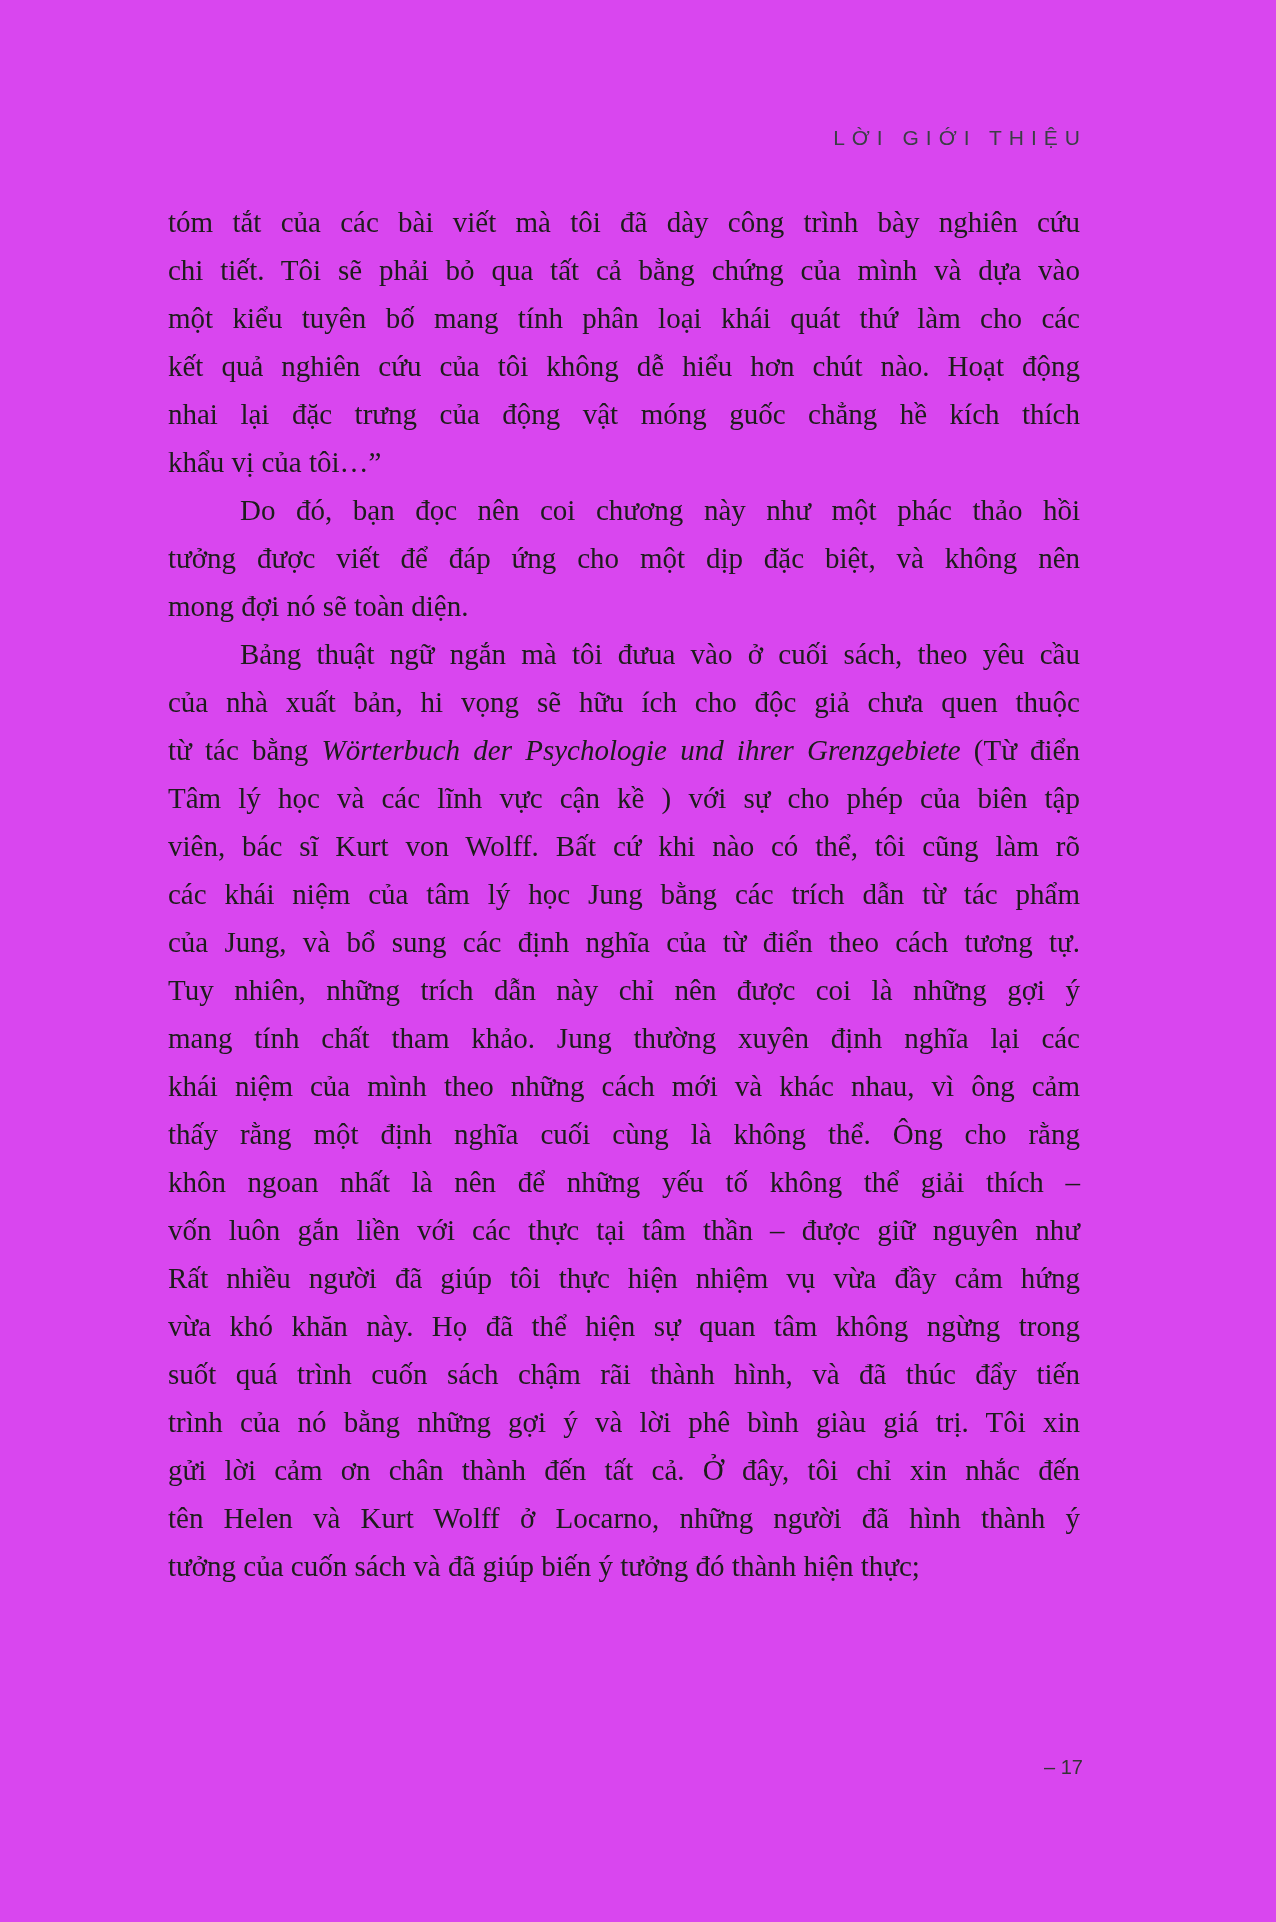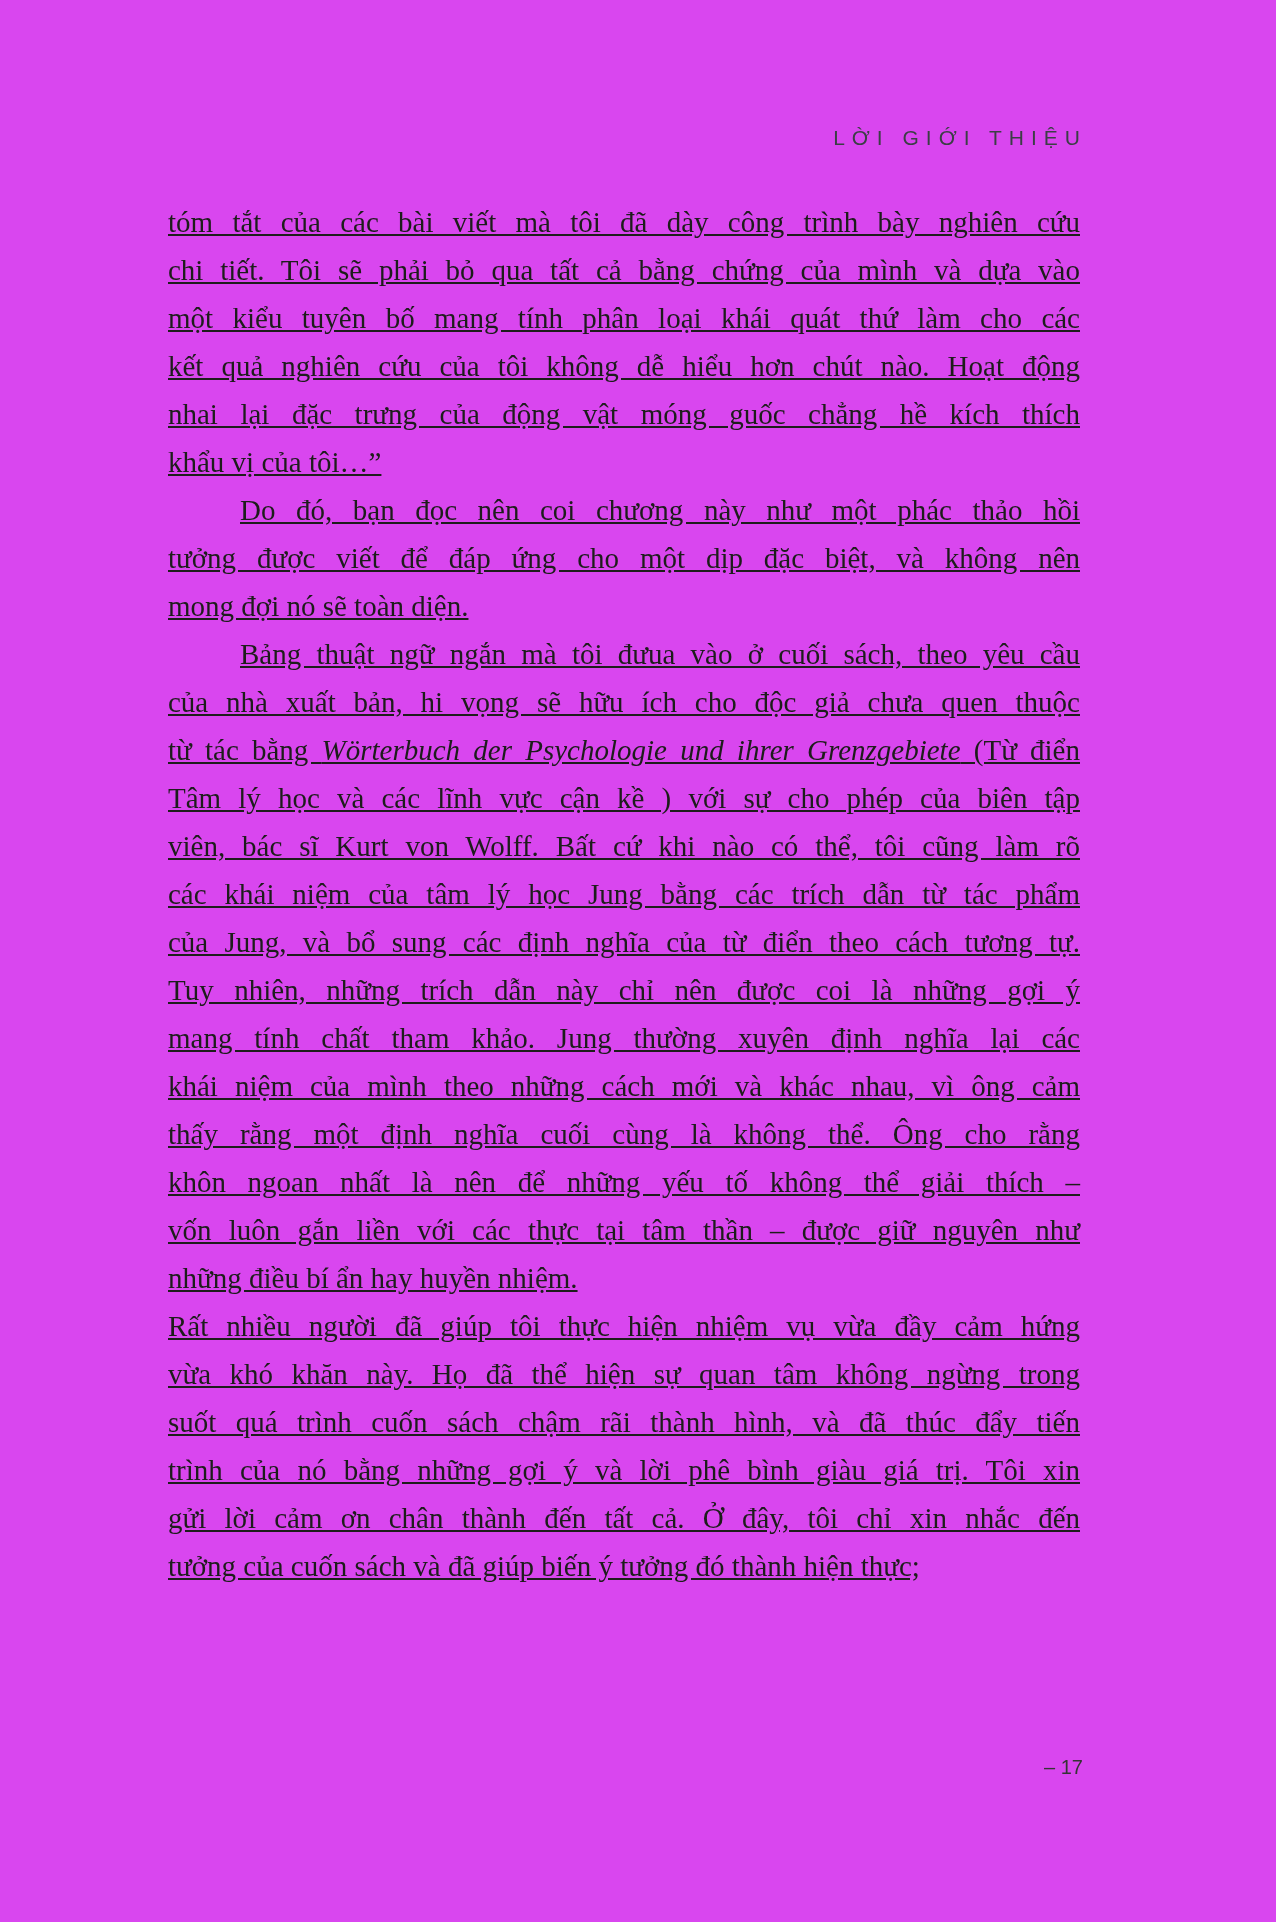--- a/index.html
+++ b/index.html
@@ -28,21 +28,21 @@
   }
   .text-block {
     position: absolute;
     left: 168px;
     top: 198px;
     width: 912px;
     font-family: "Liberation Serif", "DejaVu Serif", serif;
     font-size: 29px;
     color: #1d1d1b;
   }
-  .para { margin: 0; text-decoration: underline; }
+  .para { margin: 0; }
   .para.gap { }
   .line {
     height: 48px;
     line-height: 48px;
     text-align: justify;
     text-align-last: justify;
     overflow: visible;
   }
   .line.last {
     text-align-last: left;
@@ -89,26 +89,26 @@
         <div class="line"><span>Tâm lý học và các lĩnh vực cận kề ) với sự cho phép của biên tập</span></div>
         <div class="line"><span>viên, bác sĩ Kurt von Wolff. Bất cứ khi nào có thể, tôi cũng làm rõ</span></div>
         <div class="line"><span>các khái niệm của tâm lý học Jung bằng các trích dẫn từ tác phẩm</span></div>
         <div class="line"><span>của Jung, và bổ sung các định nghĩa của từ điển theo cách tương tự.</span></div>
         <div class="line"><span>Tuy nhiên, những trích dẫn này chỉ nên được coi là những gợi ý</span></div>
         <div class="line"><span>mang tính chất tham khảo. Jung thường xuyên định nghĩa lại các</span></div>
         <div class="line"><span>khái niệm của mình theo những cách mới và khác nhau, vì ông cảm</span></div>
         <div class="line"><span>thấy rằng một định nghĩa cuối cùng là không thể. Ông cho rằng</span></div>
         <div class="line"><span>khôn ngoan nhất là nên để những yếu tố không thể giải thích –</span></div>
         <div class="line"><span>vốn luôn gắn liền với các thực tại tâm thần – được giữ nguyên như</span></div>
-        <div class="line last"><span>những điều bí ẩn hay huyền nhiệm.</span></div>
       </div>
       <div class="para gap">
         <div class="line"><span>Rất nhiều người đã giúp tôi thực hiện nhiệm vụ vừa đầy cảm hứng</span></div>
         <div class="line"><span>vừa khó khăn này. Họ đã thể hiện sự quan tâm không ngừng trong</span></div>
         <div class="line"><span>suốt quá trình cuốn sách chậm rãi thành hình, và đã thúc đẩy tiến</span></div>
         <div class="line"><span>trình của nó bằng những gợi ý và lời phê bình giàu giá trị. Tôi xin</span></div>
         <div class="line"><span>gửi lời cảm ơn chân thành đến tất cả. Ở đây, tôi chỉ xin nhắc đến</span></div>
+        <div class="line"><span>tên Helen và Kurt Wolff ở Locarno, những người đã hình thành ý</span></div>
         <div class="line last"><span>tưởng của cuốn sách và đã giúp biến ý tưởng đó thành hiện thực;</span></div>
       </div>
     </div>
 
   <div class="page-number">– 17</div>
 </div>
 
 </body></html>

